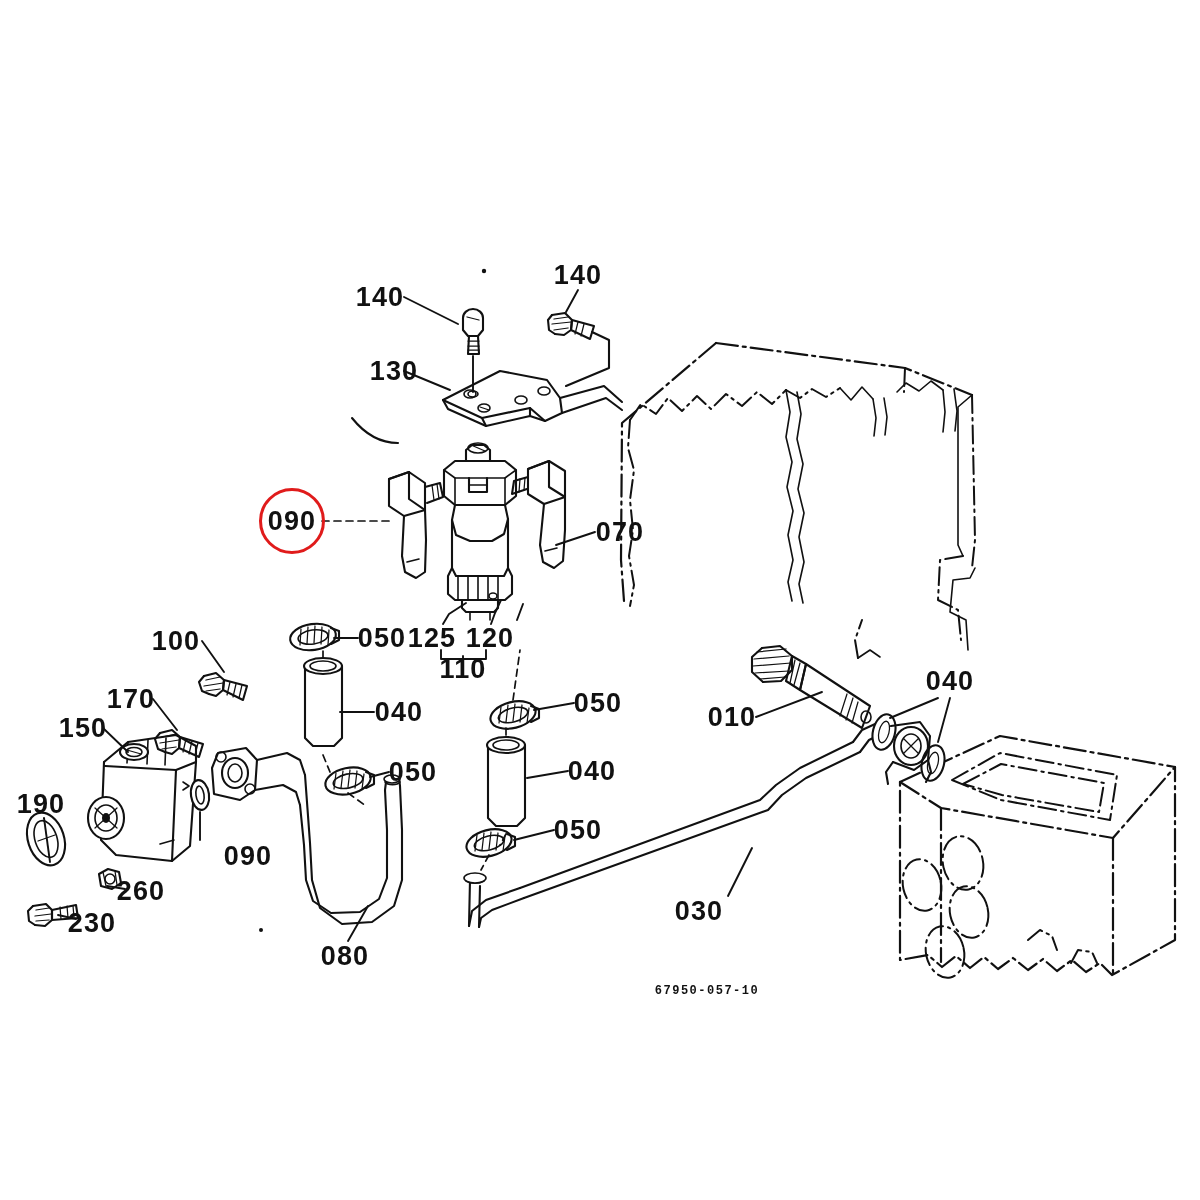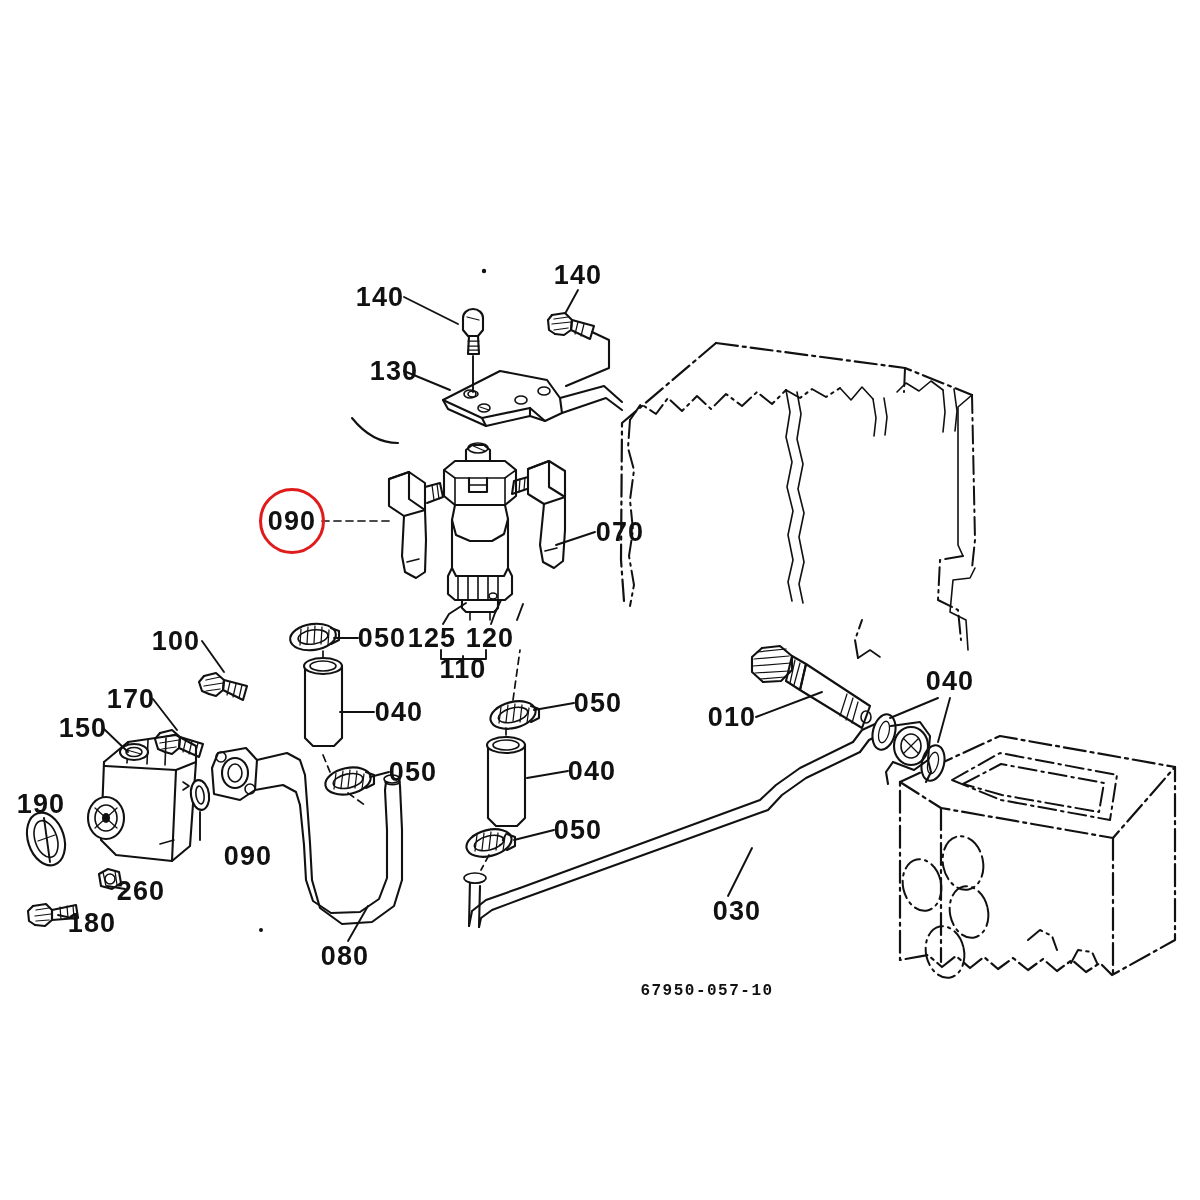--- a/index.html
+++ b/index.html
@@ -28,21 +28,21 @@
     position:absolute;
     font-family:"Liberation Sans", sans-serif;
     font-size:27px;font-weight:700;color:#111111;
     letter-spacing:1.2px;white-space:nowrap;
     transform:translate(-50%,-50%);
     user-select:none;
   }
   .dwgno{
     position:absolute;
     font-family:"Liberation Mono","DejaVu Sans Mono",monospace;
-    font-size:16px;font-weight:700;color:#111111;
+    font-size:12px;font-weight:700;color:#111111;
     letter-spacing:1.5px;white-space:nowrap;
     transform:translate(-50%,-50%);
   }
   #hl{
     position:absolute;
     border:3px solid #e01b1b;border-radius:50%;
     box-sizing:border-box;background:transparent;
     pointer-events:none;
   }
 </style>
@@ -410,27 +410,27 @@
   <div class="lbl" style="left:620px;top:532px;">070</div>
   <div class="lbl" style="left:382px;top:638px;">050</div>
   <div class="lbl" style="left:432px;top:638px;">125</div>
   <div class="lbl" style="left:490px;top:638px;">120</div>
   <div class="lbl" style="left:463px;top:669px;">110</div>
   <div class="lbl" style="left:176px;top:641px;">100</div>
   <div class="lbl" style="left:131px;top:699px;">170</div>
   <div class="lbl" style="left:83px;top:728px;">150</div>
   <div class="lbl" style="left:41px;top:804px;">190</div>
   <div class="lbl" style="left:141px;top:891px;">260</div>
-  <div class="lbl" style="left:92px;top:923px;">180</div>
+  <div class="lbl" style="left:92px;top:923px;">230</div>
   <div class="lbl" style="left:200px;top:856px;margin-left:48px;">090</div>
   <div class="lbl" style="left:399px;top:712px;">040</div>
   <div class="lbl" style="left:413px;top:772px;">050</div>
   <div class="lbl" style="left:345px;top:956px;">080</div>
   <div class="lbl" style="left:598px;top:703px;">050</div>
   <div class="lbl" style="left:592px;top:771px;">040</div>
   <div class="lbl" style="left:578px;top:830px;">050</div>
-  <div class="lbl" style="left:737px;top:911px;">030</div>
+  <div class="lbl" style="left:699px;top:911px;">030</div>
   <div class="lbl" style="left:732px;top:717px;">010</div>
   <div class="lbl" style="left:950px;top:681px;">040</div>
 
   <div class="dwgno" style="left:707px;top:991px;">67950-057-10</div>
 
 </div>
 
 </body></html>

